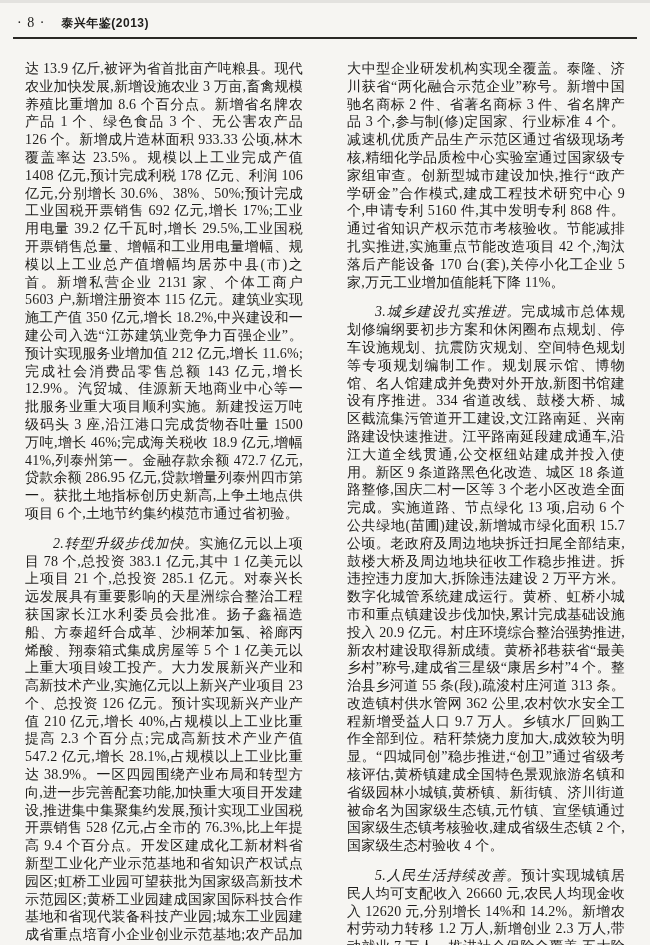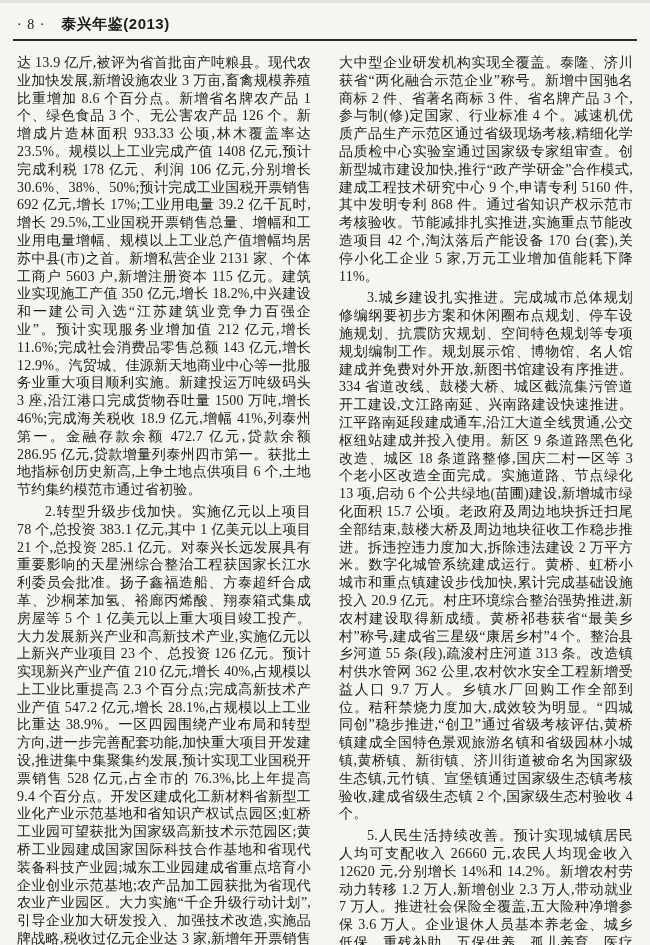--- a/index.html
+++ b/index.html
@@ -28,44 +28,45 @@
     border-bottom: 2px solid #2a2926;
   }
   .page-number {
     font-size: 14px;
     letter-spacing: 1px;
     white-space: nowrap;
   }
   .journal-title {
     font-family: "Liberation Sans", "DejaVu Sans", sans-serif;
     font-weight: bold;
-    font-size: 15px;
+    font-size: 12px;
     letter-spacing: 0.5px;
   }
   .columns {
     display: flex;
     gap: 20px;
     margin-top: 9px;
   }
   .text-column {
     flex: 1 1 0;
     min-width: 0;
     font-size: 14px;
     line-height: 17.8px;
     text-align: justify;
     text-justify: inter-ideograph;
     letter-spacing: 0.2px;
   }
   .text-column p {
-    margin: 4px;
+    margin: 12px;
   }
   .para-indent {
     text-indent: 2em;
   }
   .section-heading {
+    font-style: italic;
   }
 </style>
 </head>
 <body>
 
 <div class="page">
 
   <div class="page-header">
     <span class="page-number">· 8 ·</span>
     <span class="journal-title">泰兴年鉴(2013)</span>

